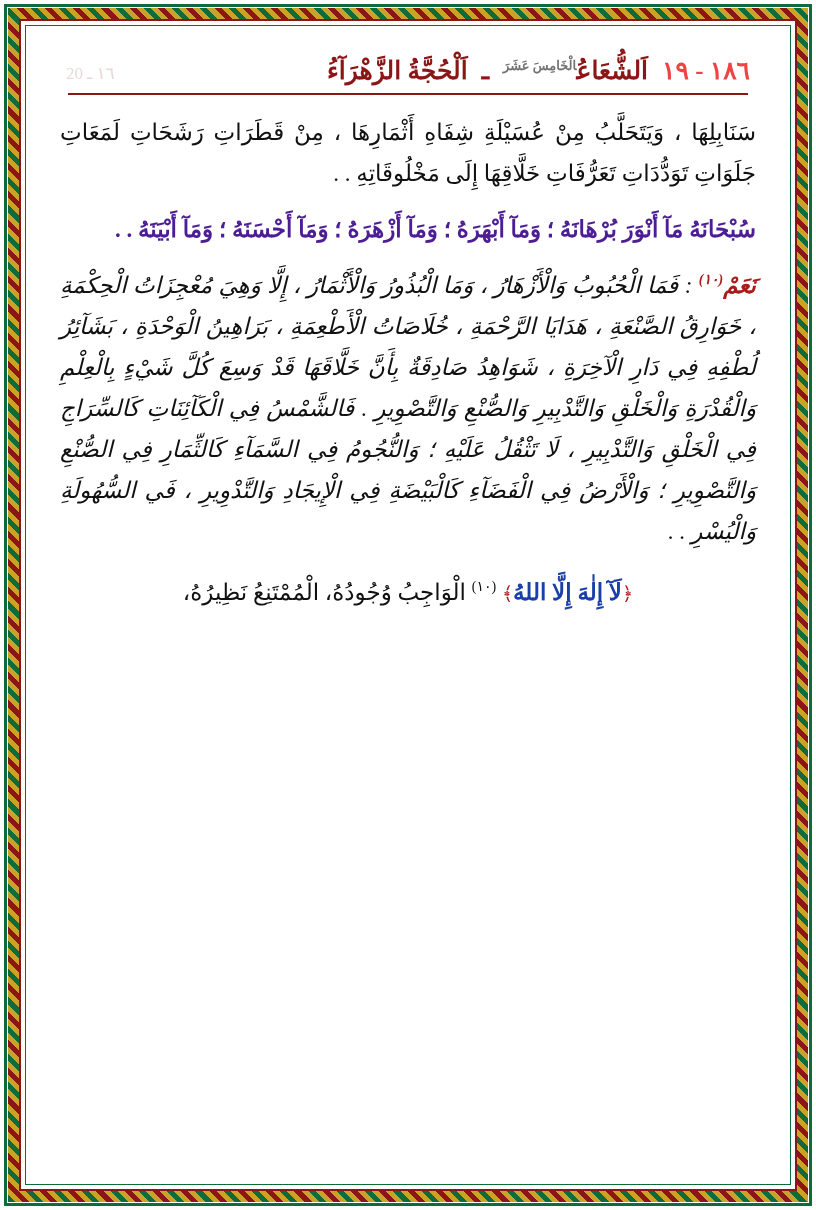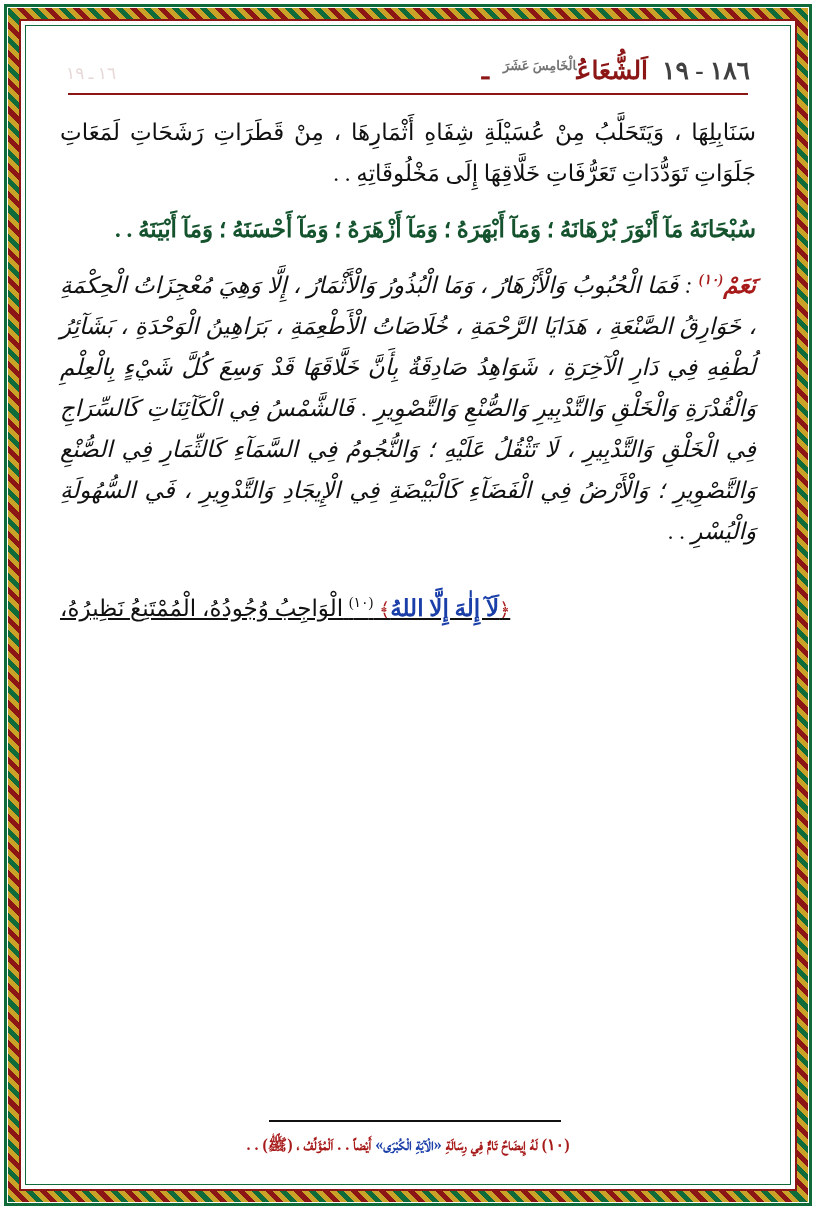--- a/index.html
+++ b/index.html
@@ -78,21 +78,21 @@
     flex-direction: row;
     align-items: baseline;
     gap: 14px;
     color: #8c1515;
     font-weight: bold;
     font-size: 25px;
     white-space: nowrap;
   }
   .header-page {
     font-size: 25px;
-    color: #404040;
+    color: #ef4444;
     font-weight: bold;
     letter-spacing: 1px;
   }
   .header-sup {
     font-size: 13px;
     vertical-align: super;
     color: #737373;
   }
   .header-title {
     font-size: 25px;
@@ -126,21 +126,21 @@
   }
   .red {
     color: #a81b1b;
     font-weight: bold;
   }
   .blue {
     color: #1b3fa8;
     font-weight: bold;
   }
   .para-red {
-    color: #14532d;
+    color: #4c1d95;
     font-weight: bold;
     text-align: justify;
     text-align-last: right;
     margin: 14px 0 10px 0;
     line-height: 1.8;
   }
   .naam-line {
     margin-top: 12px;
     font-style: italic;
   }
@@ -150,24 +150,23 @@
     color: #111;
   }
   .sup-note.red { color:#a81b1b; }
 
   .ornament {
     color: #a81b1b;
     font-size: 19px;
   }
 
   .quote-line {
-    margin-top: 36px;
+    margin-top: 20px;
     font-size: 23px;
-    text-align: left;
-    text-decoration: underline;
+    text-align: center;
   }
 
   
   .footnote-wrap {
     position: absolute;
     left: 30px;
     right: 30px;
     bottom: 22px;
   }
   .footnote-rule {
@@ -199,22 +198,23 @@
 
   <div class="content">
 
     <div class="header-row">
       <div class="header-main">
         <span class="header-page">١٨٦ - ١٩</span>
         <span>
           <span>اَلشُّعَاعُ</span><span class="header-sup">الْخَامِسَ عَشَرَ</span>
         </span>
         <span>ـ</span>
+        <span class="header-title">اَلْحُجَّةُ الزَّهْرَآءُ</span>
       </div>
-      <div class="header-faint">١٦ ـ ١٩</div>
+      <div class="header-faint">١٦ ـ 20</div>
     </div>
     <div class="header-rule"></div>
 
     <div class="body">
 
       <p class="para just">سَنَابِلِهَا ، وَيَتَحَلَّبُ مِنْ عُسَيْلَةِ شِفَاهِ أَثْمَارِهَا ، مِنْ قَطَرَاتِ رَشَحَاتِ لَمَعَاتِ جَلَوَاتِ تَوَدُّدَاتِ تَعَرُّفَاتِ خَلَّاقِهَا إِلَى مَخْلُوقَاتِهِ . .</p>
 
       <p class="para-red">سُبْحَانَهُ مَآ أَنْوَرَ بُرْهَانَهُ ؛ وَمَآ أَبْهَرَهُ ؛ وَمَآ أَزْهَرَهُ ؛ وَمَآ أَحْسَنَهُ ؛ وَمَآ أَبْيَنَهُ . .</p>
 
       <p class="para just naam-line">
@@ -222,26 +222,15 @@
       </p>
 
       <p class="quote-line">
         <span class="ornament">﴿</span><span class="blue">لَآ إِلٰهَ إِلَّا اللهُ</span><span class="ornament">﴾</span>
         <span class="sup-note">(١٠)</span>
         <span>الْوَاجِبُ وُجُودُهُ، الْمُمْتَنِعُ نَظِيرُهُ،</span>
       </p>
 
     </div>
 
-    <div class="footnote-wrap">
-      <div class="footnote-rule"></div>
-      <div class="footnote">
-        <span>(١٠)</span>
-        <span>لَهُ إِيضَاحٌ تَامٌّ فِي رِسَالَةِ</span>
-        <span class="blue">«الْآيَةِ الْكُبْرَى»</span>
-        <span>أَيْضاً . . اَلْمُؤَلِّفُ ،</span>
-        <span>(ﷺ)</span>
-        <span>. .</span>
-      </div>
-    </div>
 
   </div>
 </div>
 
 </body></html>

